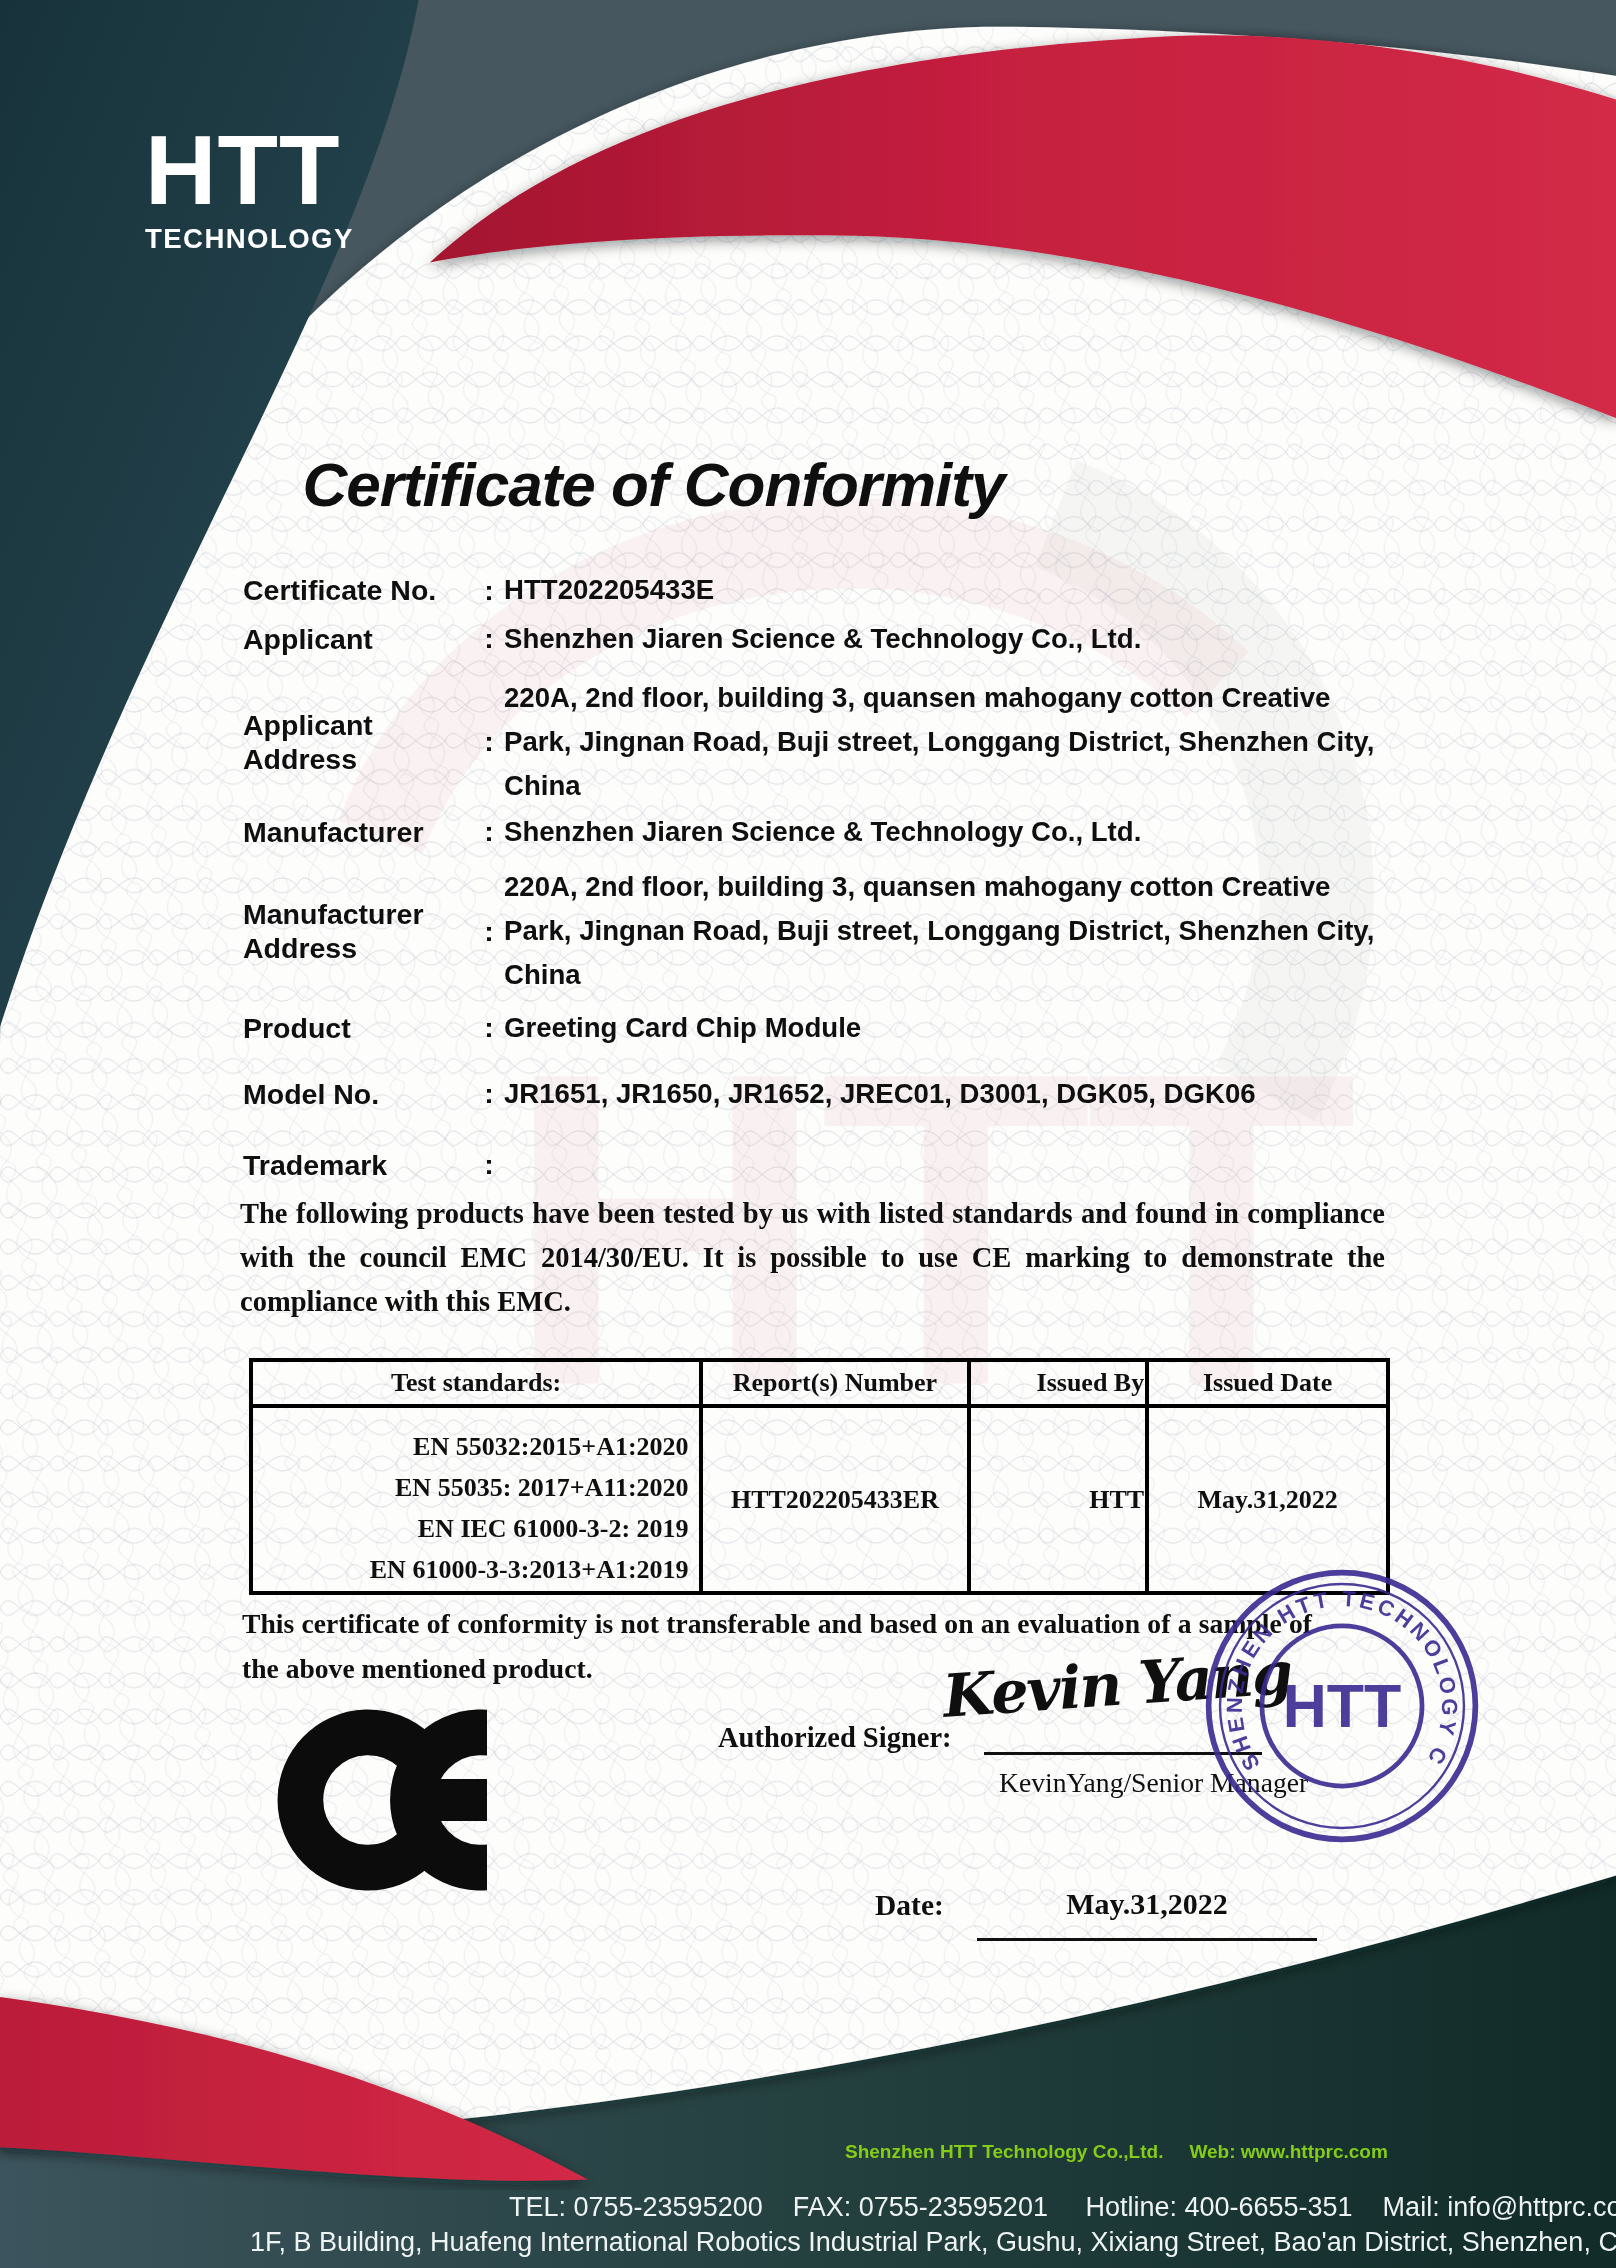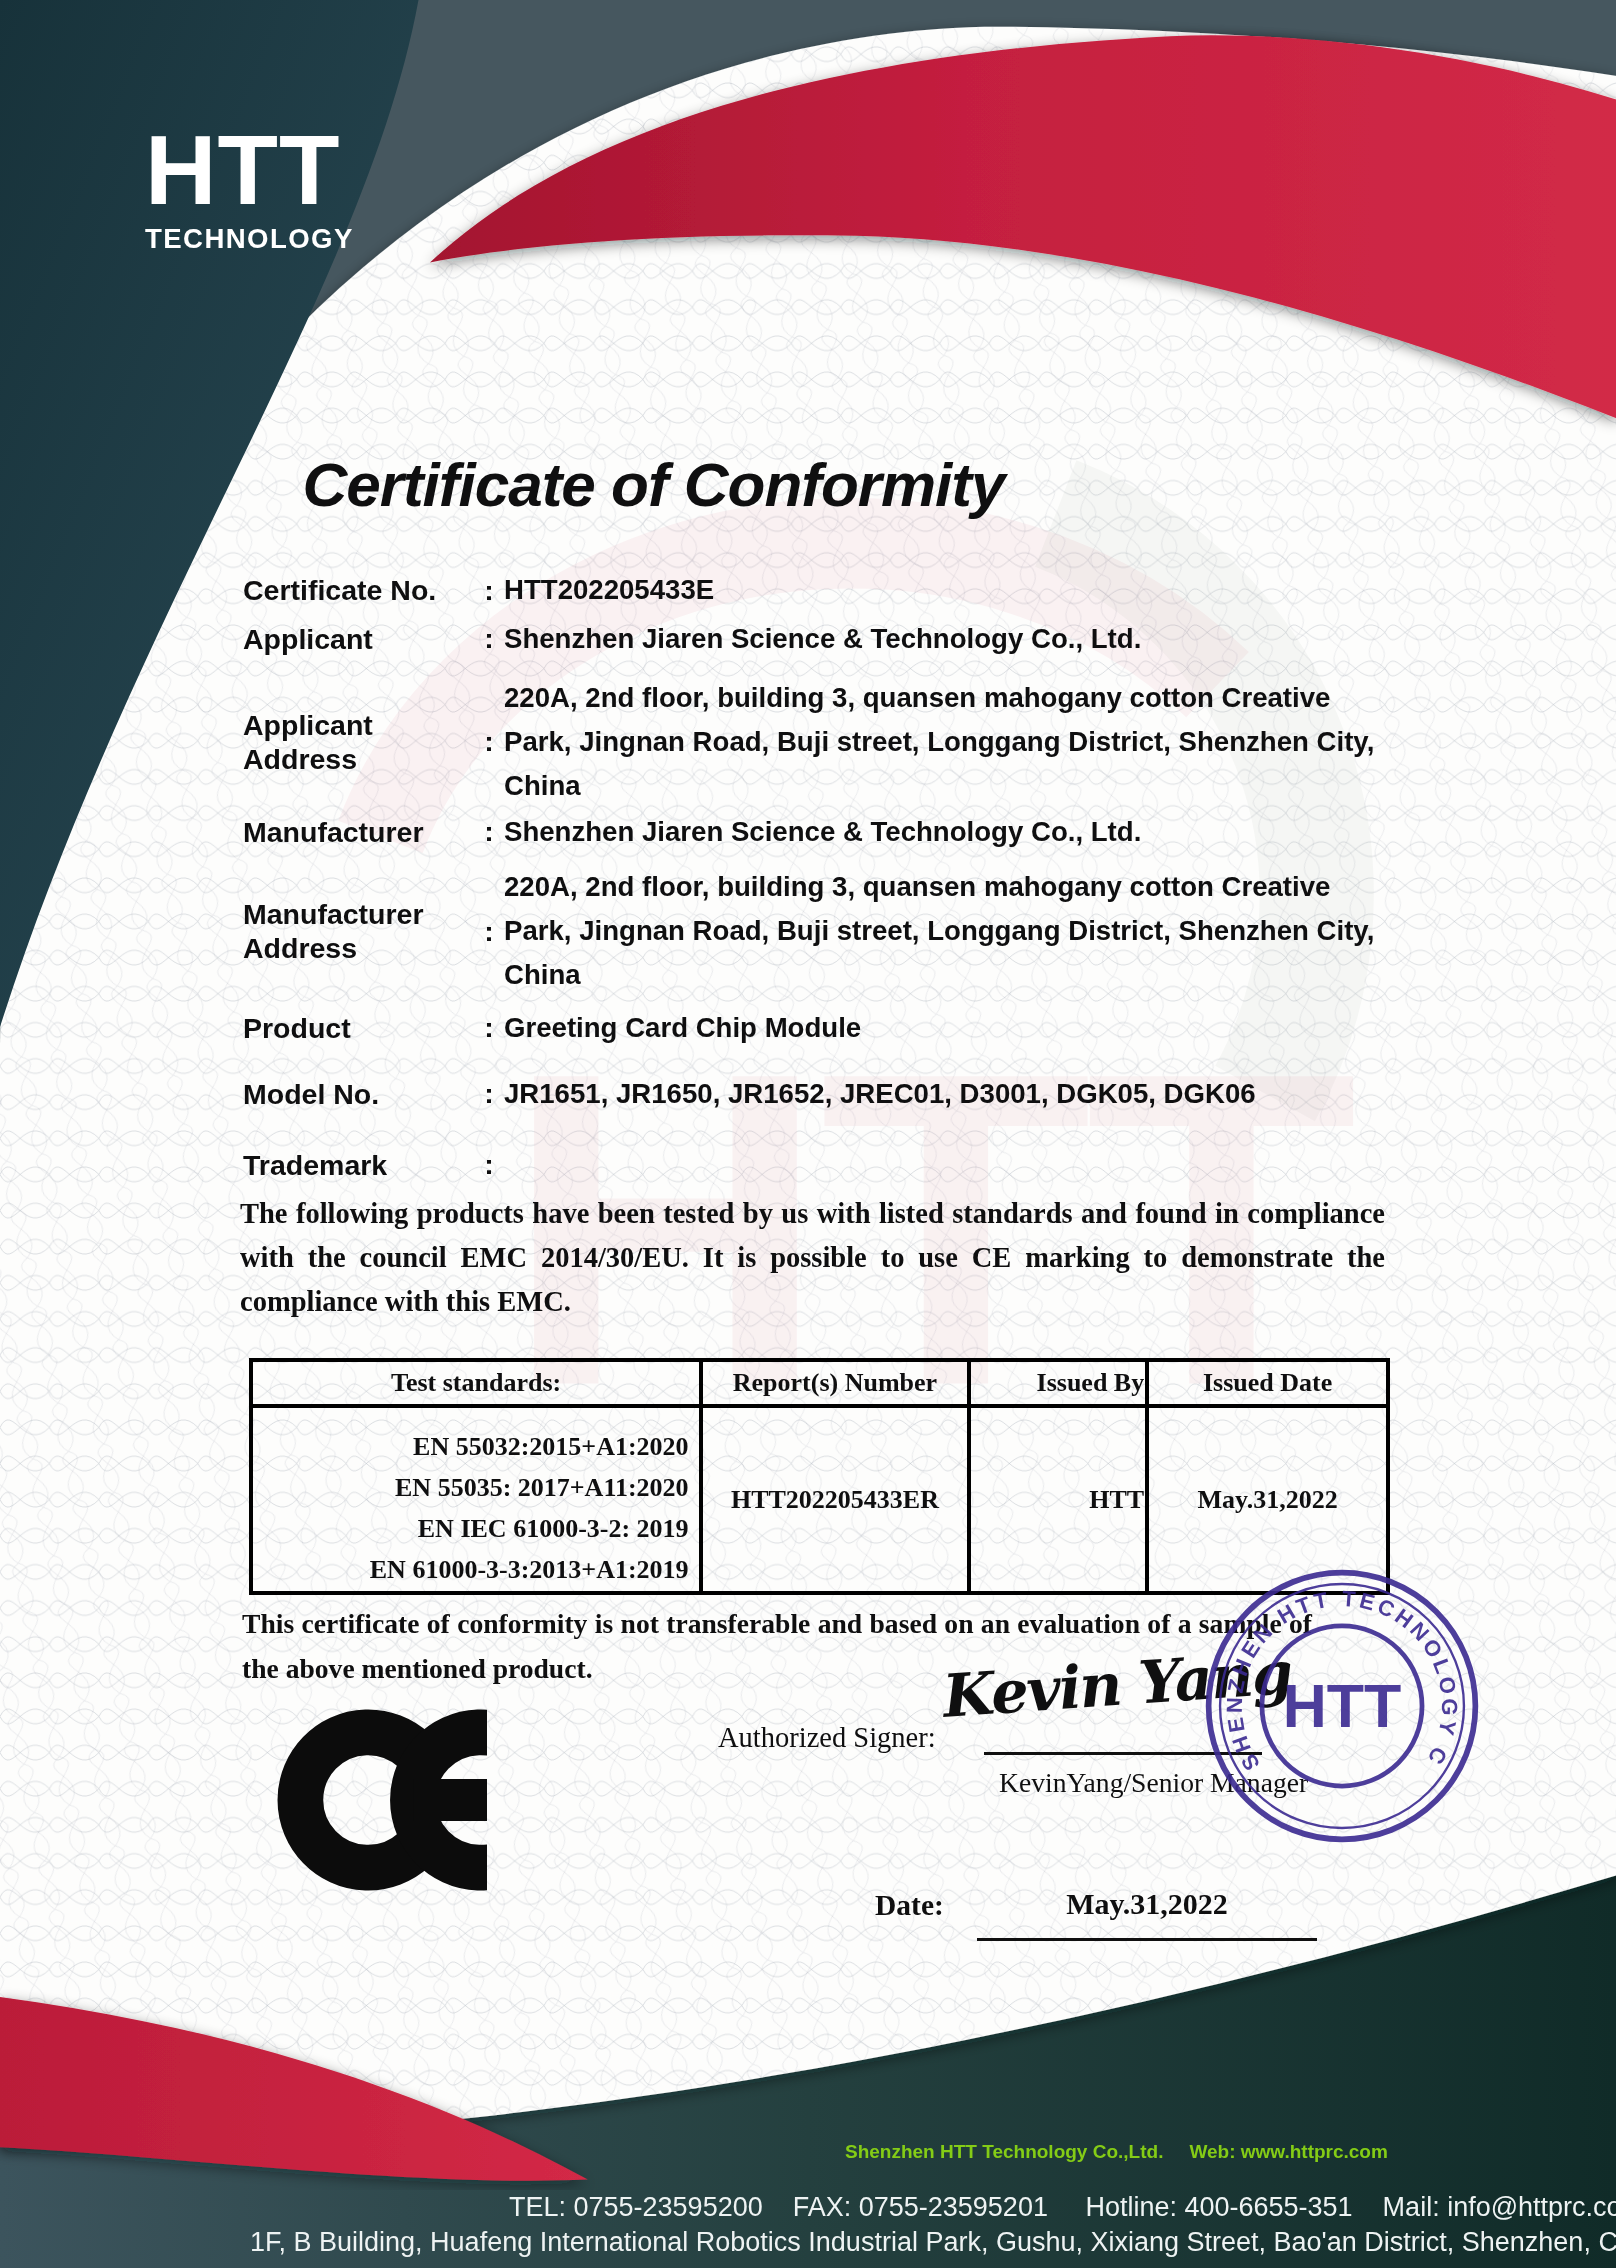--- a/index.html
+++ b/index.html
@@ -32,21 +32,21 @@
   .tbl td{border:4.8px solid #000;vertical-align:middle;text-align:right;}
   .tbl .c1{width:452px;} .tbl .c2{width:264px;text-align:center;font-family:Liberation Serif, serif;} .tbl .c3{width:177px;text-align:right;} .tbl .c4{width:239px;text-align:center;}
   .stds{padding:17px 9.5px 13.3px 25px;font-size:26px;font-weight:600;line-height:41px;height:181px;box-sizing:border-box;}
   .cellv{font-size:26px;font-weight:600;}
   
   .note{left:242px;top:1601px;width:1070px;font-family:"Liberation Serif",serif;
         font-size:27.6px;font-weight:bold;line-height:45px;text-align:justify;}
   
   .ce{left:276px;top:1705px;}
   
-  .auth{left:718px;top:1722px;font-family:"Liberation Serif",serif;font-size:28.5px;font-weight:normal;}
+  .auth{left:718px;top:1722px;font-family:"Liberation Serif",serif;font-size:28.5px;font-weight:bold;}
   .sig-name{left:927px;top:1650px;width:380px;text-align:center;z-index:3;
             font-family:"DejaVu Serif",serif;font-style:italic;font-weight:bold;font-size:59px;
             transform:rotate(-4deg);letter-spacing:-1.9px;white-space:nowrap;}
   .sig-line{left:984px;top:1752px;width:278px;height:2.9px;background:#101010;z-index:3;}
   .sig-sub{left:999px;top:1767px;font-family:"Liberation Serif",serif;font-size:27.6px;white-space:nowrap;z-index:3;}
   .stamp{left:1201px;top:1565px;z-index:4;opacity:.9;}
   
   .date-lbl{left:875px;top:1889px;font-family:"Liberation Serif",serif;font-size:29.5px;font-weight:bold;}
   .date-line{left:977px;top:1938px;width:340px;height:2.9px;background:#101010;}
   .date-val{left:977px;top:1887px;width:340px;text-align:center;

